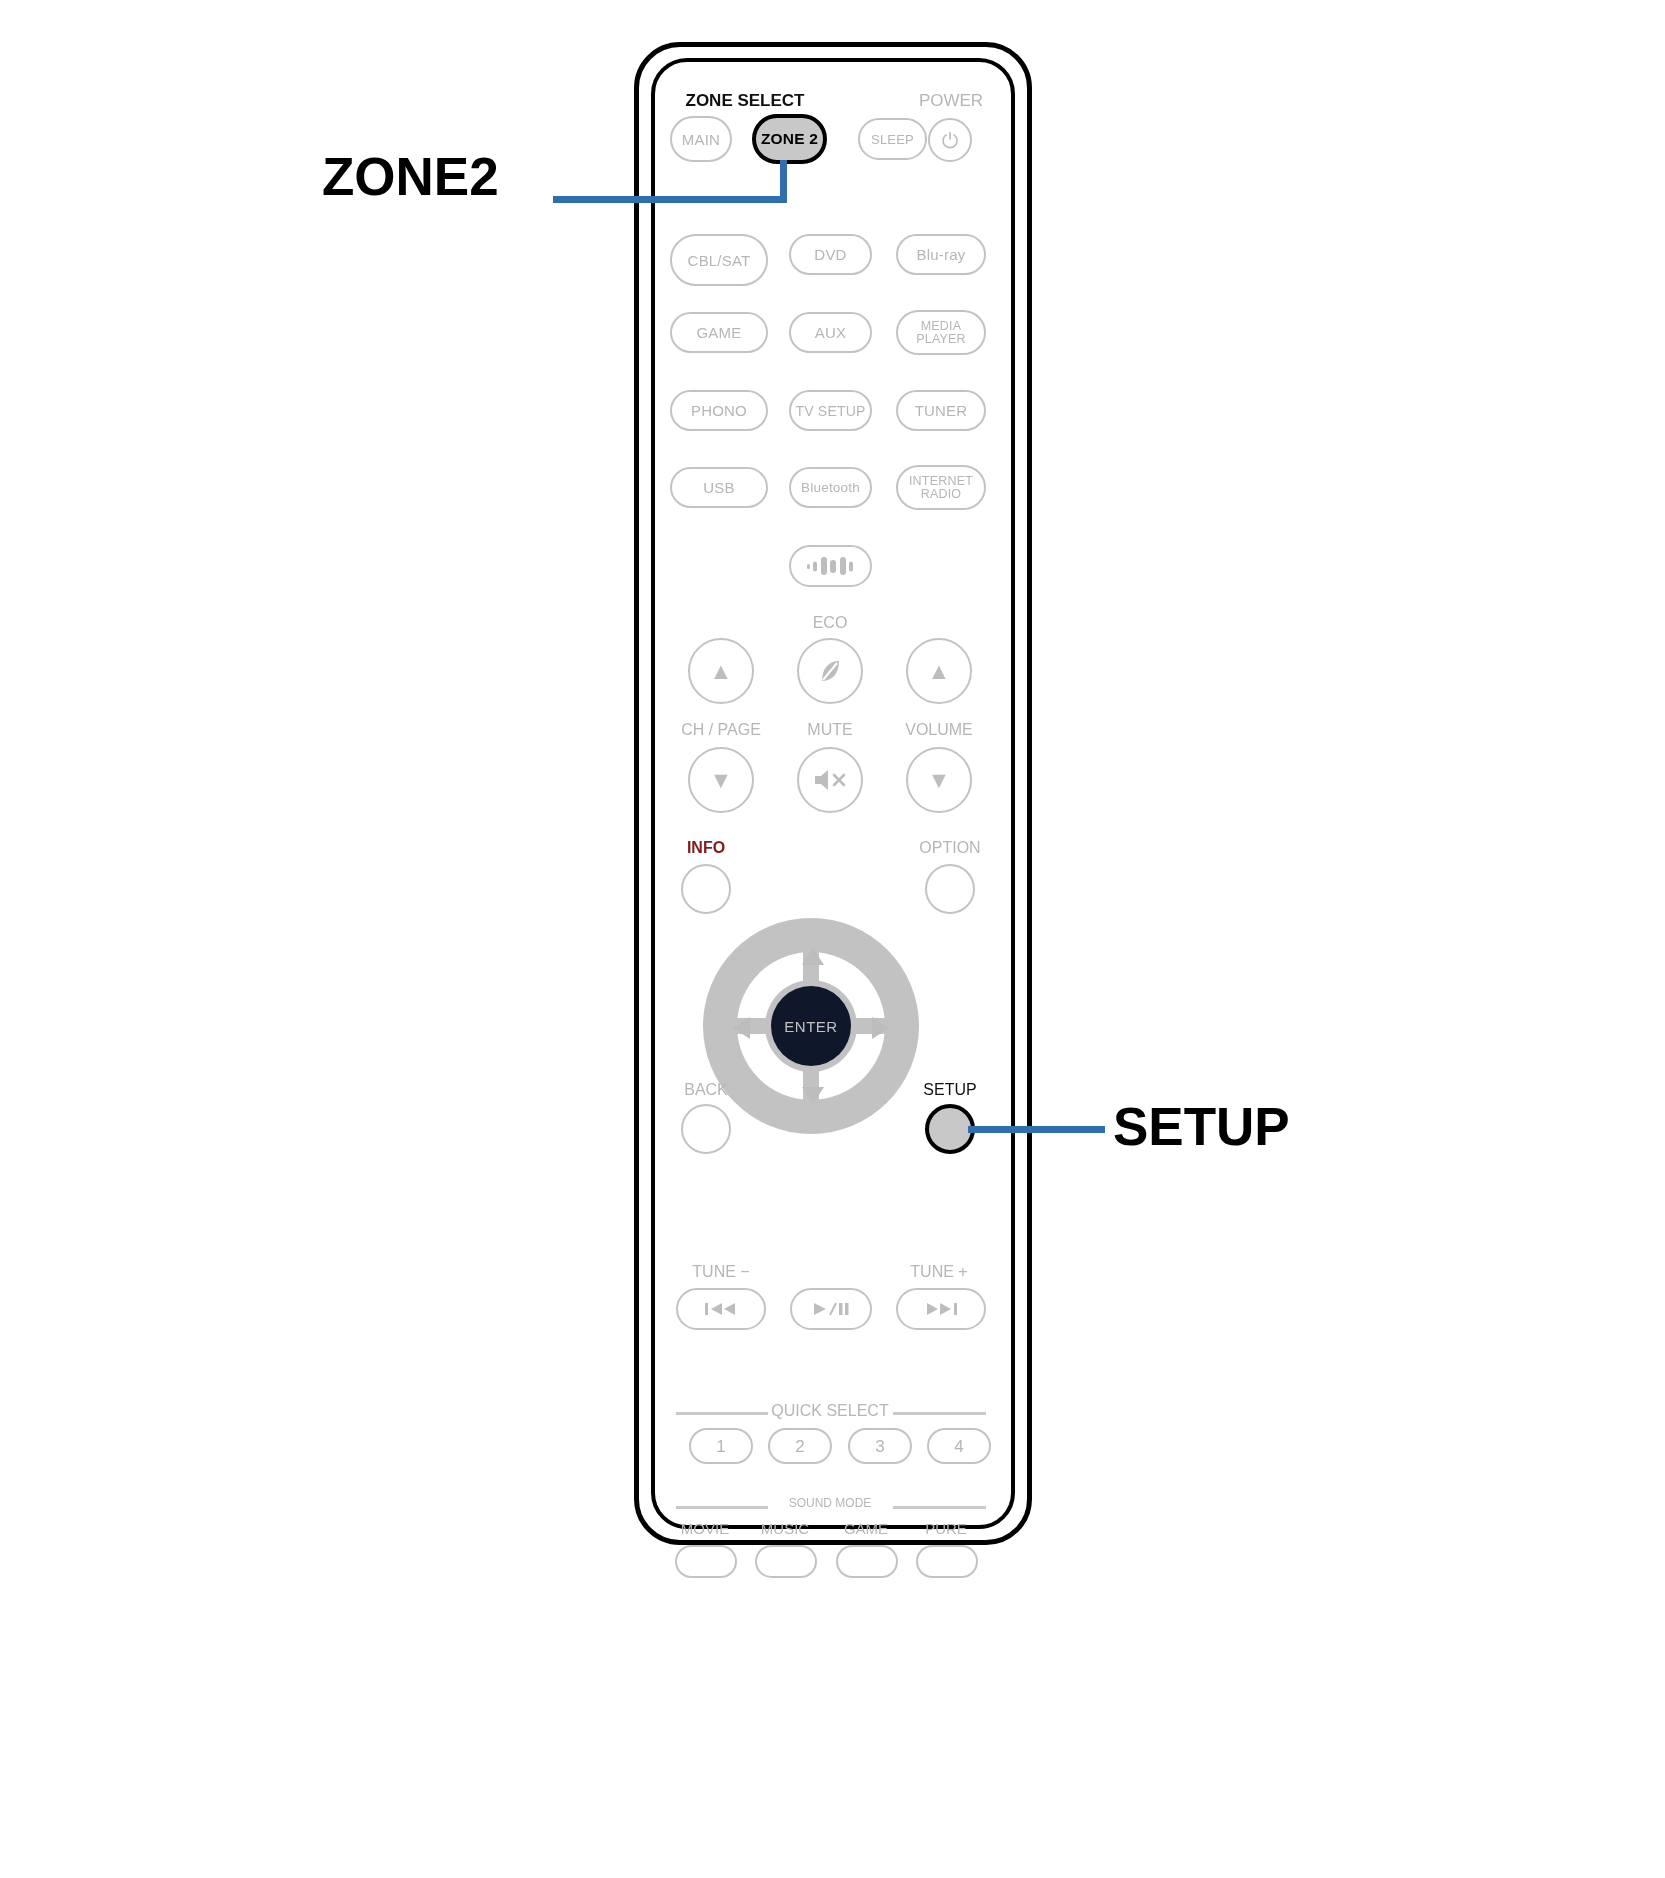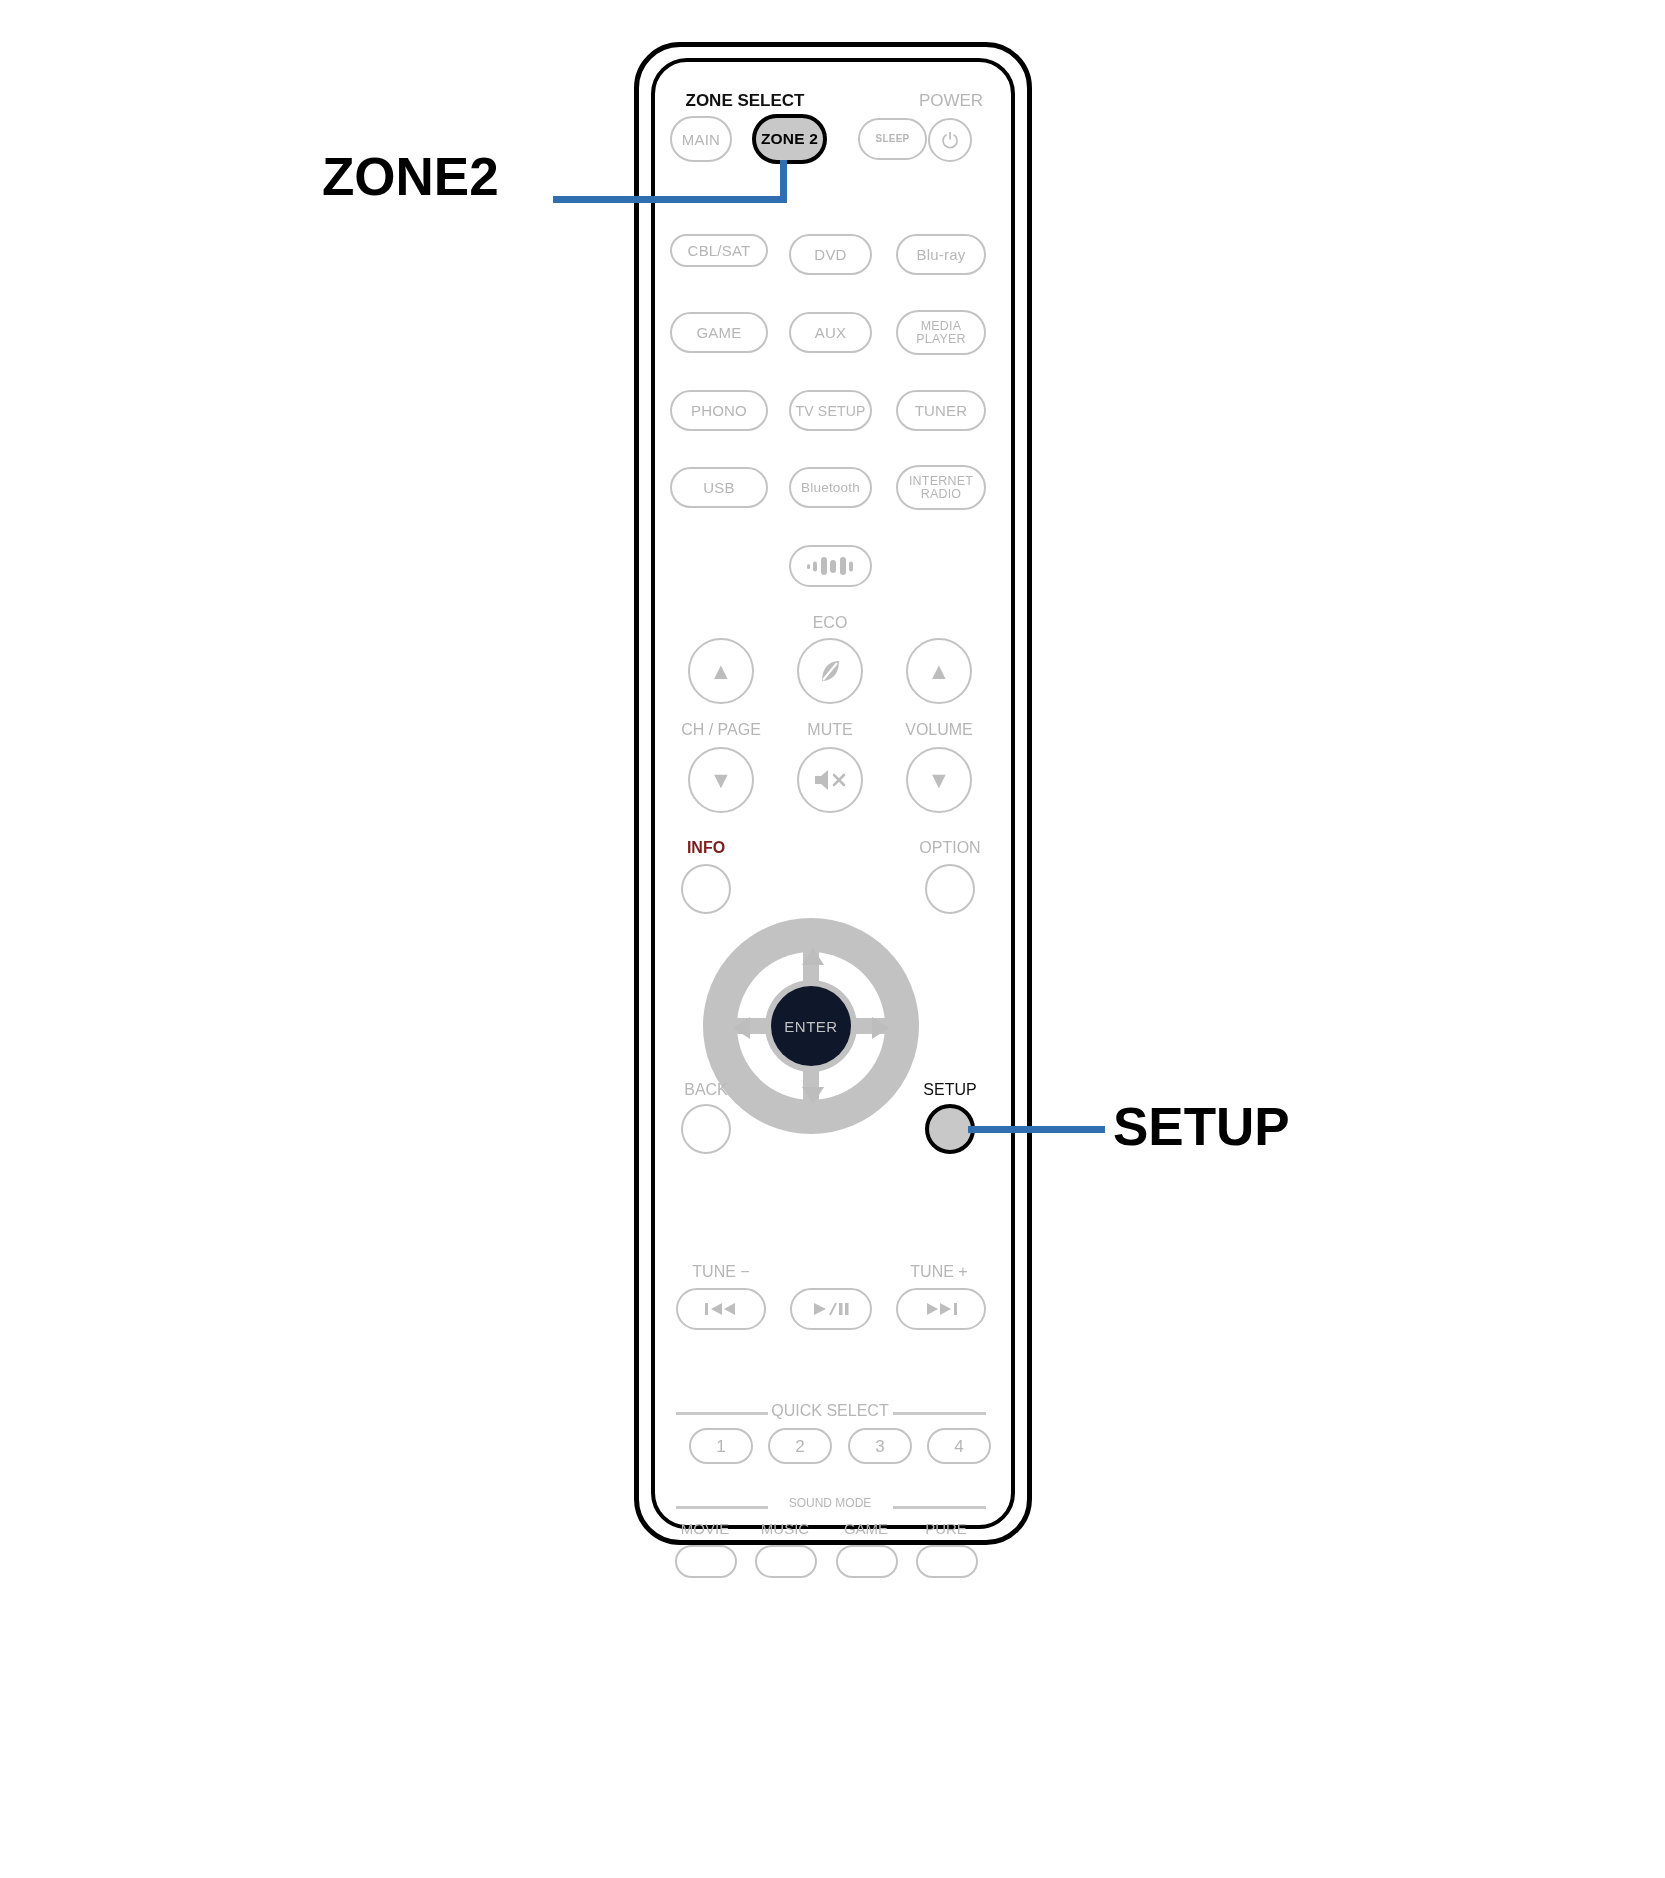--- a/index.html
+++ b/index.html
@@ -87,28 +87,28 @@
 
   <div class="btn circ" style="left:670px;top:116px;width:62px;height:46px;border-radius:999px;">
     <span class="lbl" style="font-size:15px;">MAIN</span>
   </div>
 
   <div class="btn pill hl" id="zone2btn" style="left:752px;top:114px;width:75px;height:50px;">
     <span class="lbl" style="font-size:15.5px;">ZONE 2</span>
   </div>
 
   <div class="btn pill" style="left:858px;top:118px;width:69px;height:42px;">
-    <span class="lbl" style="font-size:10px;font-weight:bold;">SLEEP</span>
+    <span class="lbl" style="font-size:13px;">SLEEP</span>
   </div>
 
   <div class="btn circ" style="left:928px;top:118px;width:44px;height:44px;">
     <span class="glyph" style="font-size:21px;">⏻</span>
   </div>
 
-  <div class="btn pill" style="left:670px;top:234px;width:98px;height:33px;">
+  <div class="btn pill" style="left:670px;top:234px;width:98px;height:52px;">
     <span class="lbl" style="font-size:15px;">CBL/SAT</span>
   </div>
   <div class="btn pill" style="left:789px;top:234px;width:83px;height:41px;">
     <span class="lbl" style="font-size:15px;">DVD</span>
   </div>
   <div class="btn pill" style="left:896px;top:234px;width:90px;height:41px;">
     <span class="lbl" style="font-size:15px;">Blu-ray</span>
   </div>
 
   <div class="btn pill" style="left:670px;top:312px;width:98px;height:41px;">

